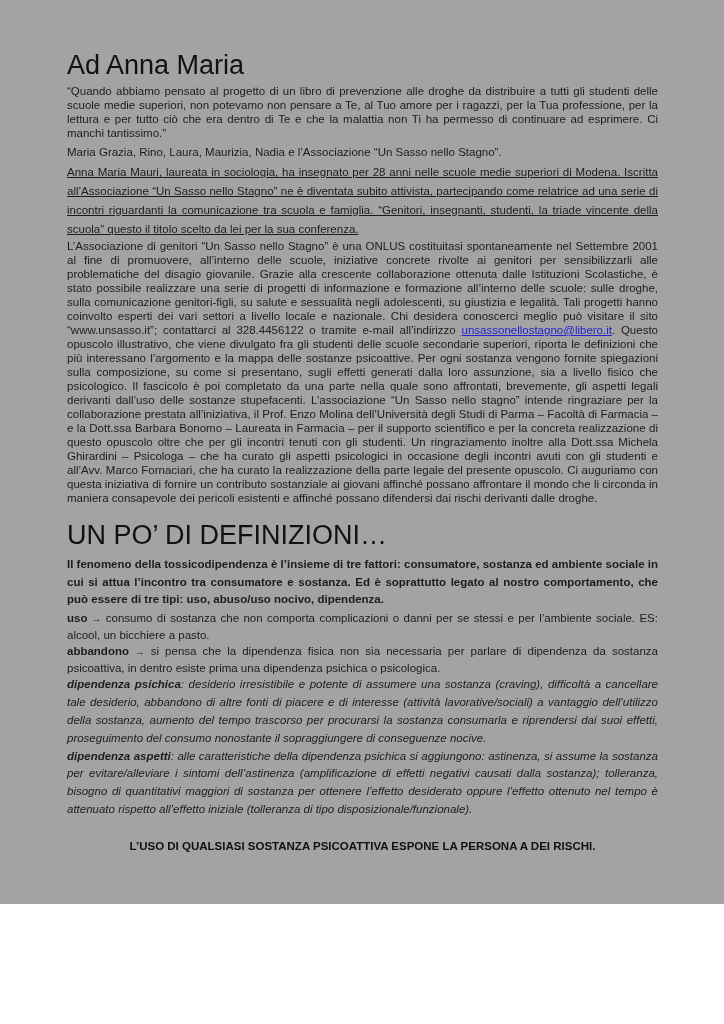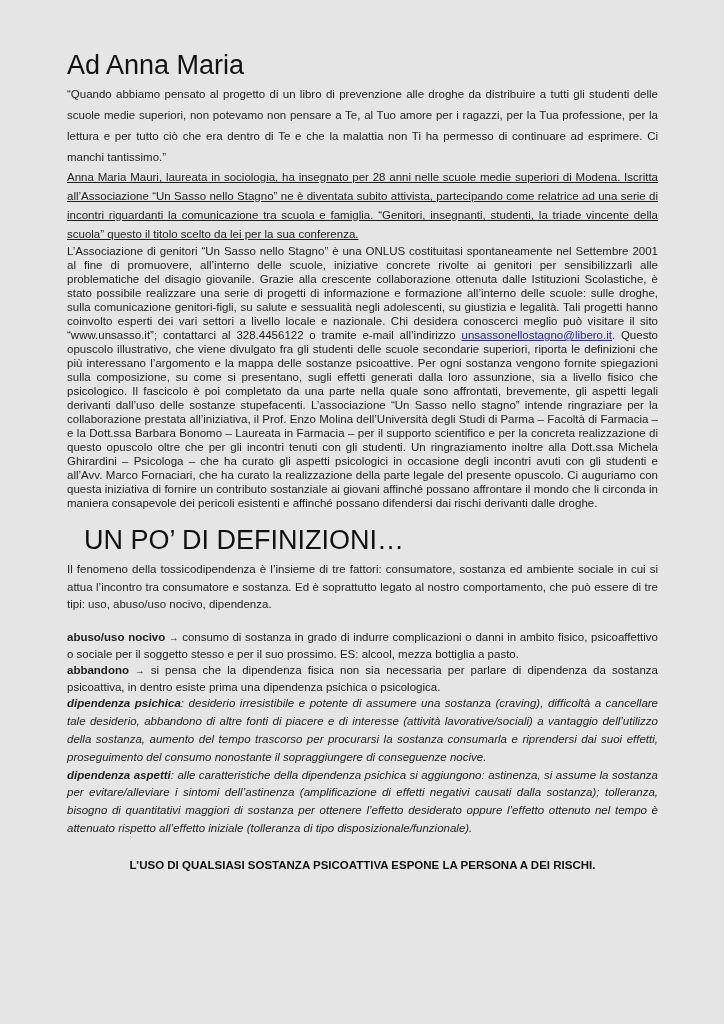--- a/index.html
+++ b/index.html
@@ -4,44 +4,44 @@
 <style>
   html, body {
     margin: 0;
     padding: 0;
     background: #ffffff;
   }
   .page {
     position: relative;
     box-sizing: border-box;
     width: 724px;
-    height: 1024px;
-    background: #e5e5e5;
+    height: 904px;
+    background: #a3a3a3;
     padding: 50px 66px 0 67px;
     font-family: "Liberation Sans", "DejaVu Sans", sans-serif;
     font-size: 11.5px;
     color: #1c1c1c;
     overflow: hidden;
   }
   h1 {
     font-size: 27px;
     font-weight: 400;
     line-height: 31px;
     margin: 0 0 3px 0;
     color: #111111;
   }
   h1.h-preface { margin-top: 15px; margin-bottom: 4px; }
-  h1.h-defs    { margin-top: 15px; margin-bottom: 5px; margin-left: 17px; }
+  h1.h-defs    { margin-top: 15px; margin-bottom: 5px; }
   p { margin: 0; }
   .just { text-align: justify; }
-  .p-quote   { line-height: 21px;   }
+  .p-quote   { line-height: 14px;   }
   .p-sign    { line-height: 21px;   margin-top: 2px; }
   .p-bio     { line-height: 19px; text-decoration: underline; }
   .p-preface { line-height: 14px; }
-  .p-defintro{ line-height: 17.5px; margin-bottom: 15px; }
+  .p-defintro{ line-height: 17.5px; margin-bottom: 1px; font-weight: bold; }
   .p-def     { line-height: 16.2px; }
   .p-def.wide{ line-height: 17.8px; font-style: italic; }
   .sep-arrow { font-size: 9.5px; }
   b { font-weight: bold; }
   a.email-link {
     color: #2222cc;
     text-decoration: underline;
     cursor: pointer;
   }
   .closing {
@@ -54,35 +54,36 @@
 </style>
 </head>
 <body>
 
 <div class="page">
 
   <h1>Ad Anna Maria</h1>
 
   <p class="just p-quote">“Quando abbiamo pensato al progetto di un libro di prevenzione alle droghe da distribuire a tutti gli studenti delle scuole medie superiori, non potevamo non pensare a Te, al Tuo amore per i ragazzi, per la Tua professione, per la lettura e per tutto ciò che era dentro di Te e che la malattia non Ti ha permesso di continuare ad esprimere. Ci manchi tantissimo.”</p>
 
+  <p class="p-sign">Maria Grazia, Rino, Laura, Maurizia, Nadia e l’Associazione “Un Sasso nello Stagno”.</p>
 
   <p class="just p-bio">Anna Maria Mauri, laureata in sociologia, ha insegnato per 28 anni nelle scuole medie superiori di Modena. Iscritta all’Associazione “Un Sasso nello Stagno” ne è diventata subito attivista, partecipando come relatrice ad una serie di incontri riguardanti la comunicazione tra scuola e famiglia. “Genitori, insegnanti, studenti, la triade vincente della scuola” questo il titolo scelto da lei per la sua conferenza.</p>
 
 
   <p class="just p-preface"><span>L’Associazione di genitori “Un Sasso nello Stagno” è una ONLUS costituitasi spontaneamente nel Settembre 2001 al fine di promuovere, all’interno delle scuole, iniziative concrete rivolte ai genitori per sensibilizzarli alle problematiche del disagio giovanile. Grazie alla crescente collaborazione ottenuta dalle Istituzioni Scolastiche, è stato possibile realizzare una serie di progetti di informazione e formazione all’interno delle scuole: sulle droghe, sulla comunicazione genitori-figli, su salute e sessualità negli adolescenti, su giustizia e legalità. Tali progetti hanno coinvolto esperti dei vari settori a livello locale e nazionale. Chi desidera conoscerci meglio può visitare il sito “www.unsasso.it”; contattarci al 328.4456122 o tramite e-mail all’indirizzo</span>
     <a class="email-link">unsassonellostagno@libero.it</a><span>. Questo opuscolo illustrativo, che viene divulgato fra gli studenti delle scuole secondarie superiori, riporta le definizioni che più interessano l’argomento e la mappa delle sostanze psicoattive. Per ogni sostanza vengono fornite spiegazioni sulla composizione, su come si presentano, sugli effetti generati dalla loro assunzione, sia a livello fisico che psicologico. Il fascicolo è poi completato da una parte nella quale sono affrontati, brevemente, gli aspetti legali derivanti dall’uso delle sostanze stupefacenti. L’associazione “Un Sasso nello stagno” intende ringraziare per la collaborazione prestata all’iniziativa, il Prof. Enzo Molina dell’Università degli Studi di Parma – Facoltà di Farmacia – e la Dott.ssa Barbara Bonomo – Laureata in Farmacia – per il supporto scientifico e per la concreta realizzazione di questo opuscolo oltre che per gli incontri tenuti con gli studenti. Un ringraziamento inoltre alla Dott.ssa Michela Ghirardini – Psicologa – che ha curato gli aspetti psicologici in occasione degli incontri avuti con gli studenti e all’Avv. Marco Fornaciari, che ha curato la realizzazione della parte legale del presente opuscolo. Ci auguriamo con questa iniziativa di fornire un contributo sostanziale ai giovani affinché possano affrontare il mondo che li circonda in maniera consapevole dei pericoli esistenti e affinché possano difendersi dai rischi derivanti dalle droghe.</span></p>
 
   <h1 class="h-defs">UN PO’ DI DEFINIZIONI…</h1>
 
   <p class="just p-defintro">Il fenomeno della tossicodipendenza è l’insieme di tre fattori: consumatore, sostanza ed ambiente sociale in cui si attua l’incontro tra consumatore e sostanza. Ed è soprattutto legato al nostro comportamento, che può essere di tre tipi: uso, abuso/uso nocivo, dipendenza.</p>
 
+  <p class="just p-def"><b>uso</b>
+    <span class="sep-arrow">→</span>
+    <span>consumo di sostanza che non comporta complicazioni o danni per se stessi e per l’ambiente sociale. ES: alcool, un bicchiere a pasto.</span></p>
 
-  <p class="just p-def"><b>abuso/uso nocivo</b>
-    <span class="sep-arrow">→</span>
-    <span>consumo di sostanza in grado di indurre complicazioni o danni in ambito fisico, psicoaffettivo o sociale per il soggetto stesso e per il suo prossimo. ES: alcool, mezza bottiglia a pasto.</span></p>
 
   <p class="just p-def"><b>abbandono</b>
     <span class="sep-arrow">→</span>
     <span>si pensa che la dipendenza fisica non sia necessaria per parlare di dipendenza da sostanza psicoattiva, in dentro esiste prima una dipendenza psichica o psicologica.</span></p>
 
   <p class="just p-def wide"><b>dipendenza psichica</b><span>:</span>
     <span>desiderio irresistibile e potente di assumere una sostanza (craving), difficoltà a cancellare tale desiderio, abbandono di altre fonti di piacere e di interesse (attività lavorative/sociali) a vantaggio dell’utilizzo della sostanza, aumento del tempo trascorso per procurarsi la sostanza consumarla e riprendersi dai suoi effetti, proseguimento del consumo nonostante il sopraggiungere di conseguenze nocive.</span></p>
 
   <p class="just p-def wide"><b>dipendenza aspetti</b><span>:</span>
     <span>alle caratteristiche della dipendenza psichica si aggiungono: astinenza, si assume la sostanza per evitare/alleviare i sintomi dell’astinenza (amplificazione di effetti negativi causati dalla sostanza); tolleranza, bisogno di quantitativi maggiori di sostanza per ottenere l’effetto desiderato oppure l’effetto ottenuto nel tempo è attenuato rispetto all’effetto iniziale (tolleranza di tipo disposizionale/funzionale).</span></p>

